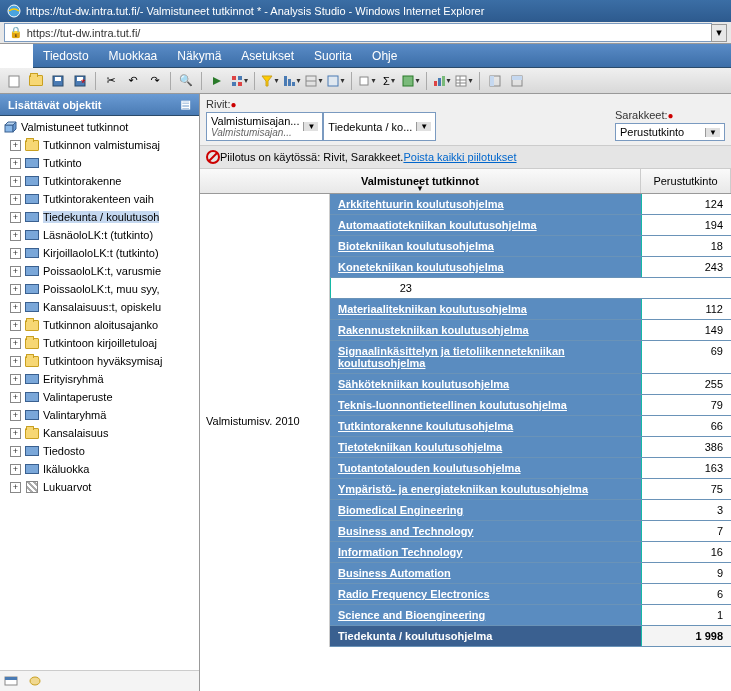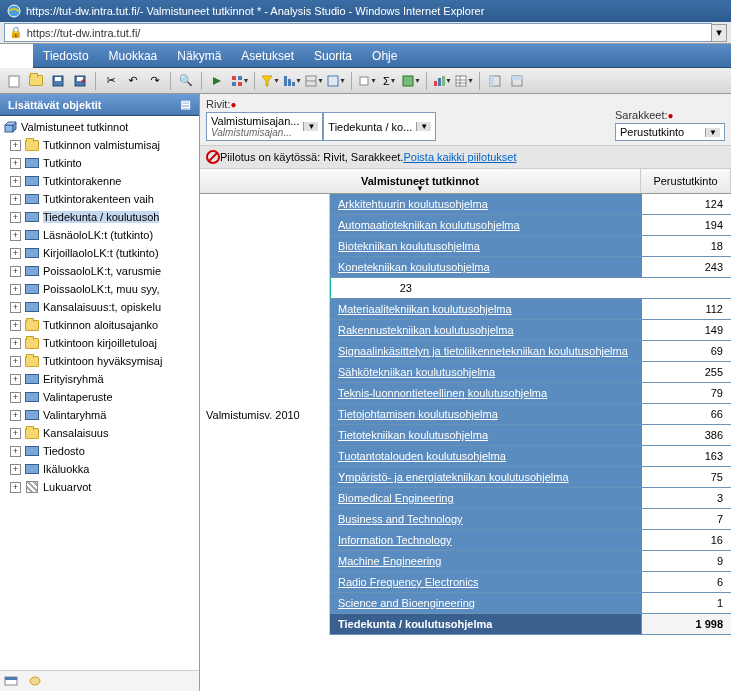--- a/index.html
+++ b/index.html
@@ -55,21 +55,21 @@
 .grid-header-cell { padding: 6px 8px; border-right: 1px solid #ccc; font-size: 11px; font-weight: normal; text-align: center; background: linear-gradient(to bottom, #fafafa, #e8e8e8); }
 .gh-main { flex: 1; font-weight: bold; position: relative; }
 .gh-main .sort-ind { font-size: 8px; color: #000; position: absolute; bottom: 0; left: 50%; transform: translateX(-50%); }
 .gh-val { width: 90px; }
 
 .grid-body { display: flex; }
 .gb-rowhead { width: 130px; background: #fff; border-right: 1px solid #ccc; padding: 8px 6px; font-size: 11px; display: flex; align-items: center; }
 .gb-cats { flex: 1; }
 .gb-row { display: flex; border-bottom: 1px solid #6a93b8; }
 .gb-cat { flex: 1; background: #5a8cc0; color: #fff; padding: 4px 8px; font-size: 11px; }
-.gb-cat a { color: #fff; text-decoration: underline; cursor: pointer; }
+.gb-cat a { color: #fff; text-decoration: underline; cursor: pointer; font-weight: bold; }
 .gb-val { width: 90px; background: #fff; text-align: right; padding: 4px 8px; font-size: 11px; border-left: 1px solid #14b8a6; }
 .gb-row.total .gb-cat { background: #3a6090; font-weight: bold; }
 .gb-row.total .gb-cat a { text-decoration: none; }
 .gb-row.total .gb-val { font-weight: bold; background: #f4f4f4; }
 
 
 .ico-folder { width: 14px; height: 11px; background: #f7d774; border: 1px solid #c9a020; border-radius: 1px; position: relative; }
 .ico-folder::before { content: ''; position: absolute; top: -3px; left: 0; width: 6px; height: 3px; background: #f7d774; border: 1px solid #c9a020; border-bottom: none; border-radius: 1px 1px 0 0; }
 .ico-dim { width: 14px; height: 10px; background: #7aa7d9; border: 1px solid #3a6090; }
 .ico-measure { width: 12px; height: 12px; background: linear-gradient(45deg, #aaa 25%, #fff 25%, #fff 50%, #aaa 50%, #aaa 75%, #fff 75%); background-size: 6px 6px; border: 1px solid #888; }
@@ -480,21 +480,21 @@
             </div>
             <div class="gb-row">
               <div class="gb-cat"><a>Sähkötekniikan koulutusohjelma</a></div>
               <div class="gb-val">255</div>
             </div>
             <div class="gb-row">
               <div class="gb-cat"><a>Teknis-luonnontieteellinen koulutusohjelma</a></div>
               <div class="gb-val">79</div>
             </div>
             <div class="gb-row">
-              <div class="gb-cat"><a>Tietojohtamisen koulutusohjelma</a></div>
+              <div class="gb-cat"><a>Tutkintorakenne koulutusohjelma</a></div>
               <div class="gb-val">66</div>
             </div>
             <div class="gb-row">
               <div class="gb-cat"><a>Tietotekniikan koulutusohjelma</a></div>
               <div class="gb-val">386</div>
             </div>
             <div class="gb-row">
               <div class="gb-cat"><a>Tuotantotalouden koulutusohjelma</a></div>
               <div class="gb-val">163</div>
             </div>
@@ -508,21 +508,21 @@
             </div>
             <div class="gb-row">
               <div class="gb-cat"><a>Business and Technology</a></div>
               <div class="gb-val">7</div>
             </div>
             <div class="gb-row">
               <div class="gb-cat"><a>Information Technology</a></div>
               <div class="gb-val">16</div>
             </div>
             <div class="gb-row">
-              <div class="gb-cat"><a>Machine Engineering</a></div>
+              <div class="gb-cat"><a>Business Automation</a></div>
               <div class="gb-val">9</div>
             </div>
             <div class="gb-row">
               <div class="gb-cat"><a>Radio Frequency Electronics</a></div>
               <div class="gb-val">6</div>
             </div>
             <div class="gb-row">
               <div class="gb-cat"><a>Science and Bioengineering</a></div>
               <div class="gb-val">1</div>
             </div>

